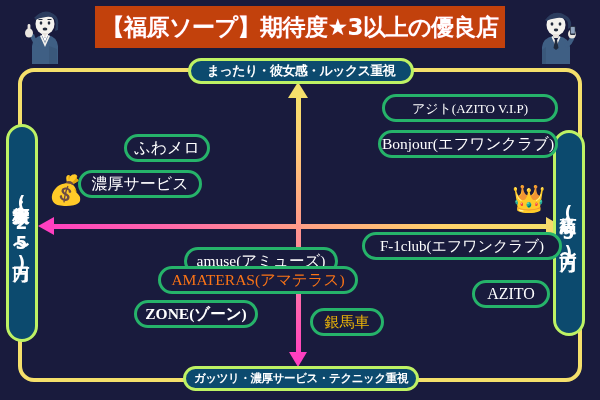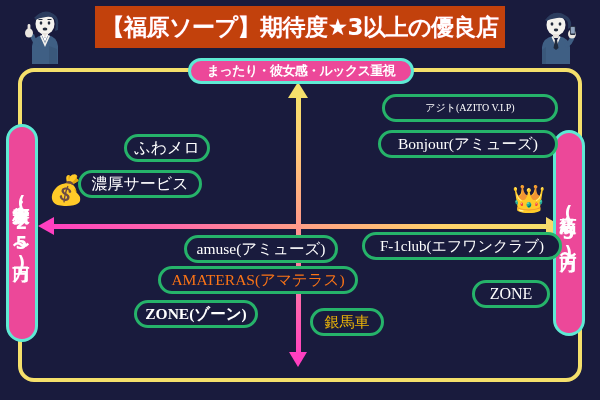--- a/index.html
+++ b/index.html
@@ -40,22 +40,22 @@
     left: 18px; top: 68px;
     width: 564px; height: 314px;
     border: 4px solid #f5e06b;
     border-radius: 16px;
     background: transparent;
   }
 
   
   .axis-pill {
     position: absolute;
-    background: #ec4899;
-    border: 3px solid #5eead4;
+    background: #0c4a6e;
+    border: 3px solid #bef264;
     border-radius: 22px;
     display: flex; align-items: center; justify-content: center;
     color: #ffffff;
     font-family: "DejaVu Sans", sans-serif;
     font-weight: bold;
     z-index: 6;
   }
   #axis-top {
     left: 188px; top: 58px;
     width: 226px; height: 26px;
@@ -177,50 +177,51 @@
   <div id="frame"></div>
 
   <div id="arrow-h-line"></div>
   <div id="arrow-h-head-left"></div>
   <div id="arrow-h-head-right"></div>
   <div id="arrow-v-line"></div>
   <div id="arrow-v-head-top"></div>
   <div id="arrow-v-head-bottom"></div>
 
   <div class="axis-pill" id="axis-top">まったり・彼女感・ルックス重視</div>
+  <div class="axis-pill" id="axis-bottom">ガッツリ・濃厚サービス・テクニック重視</div>
   <div class="axis-pill" id="axis-left">格安・大衆店(2〜5万円)</div>
   <div class="axis-pill" id="axis-right">高級店(5万円〜)</div>
 
   <div class="emoji" id="money-bag">💰</div>
   <div class="emoji" id="crown">👑</div>
 
   <div id="shop-layer">
       <div class="shop-pill" style="left: 382px; top: 94px; width: 176px; border-color: rgb(38, 179, 106); color: rgb(255, 255, 255);">
-        <span style="font-size: 10px;">アジト(AZITO V.I.P)</span>
+        <span style="font-size: 13px;">アジト(AZITO V.I.P)</span>
       </div>
       <div class="shop-pill" style="left: 378px; top: 130px; width: 180px; border-color: rgb(38, 179, 106); color: rgb(255, 255, 255);">
-        <span style="font-size: 15.5px;">Bonjour(アミューズ)</span>
+        <span style="font-size: 15.5px;">Bonjour(エフワンクラブ)</span>
       </div>
       <div class="shop-pill" style="left: 124px; top: 134px; width: 86px; border-color: rgb(38, 179, 106); color: rgb(255, 255, 255);">
         <span style="font-size: 16px;">ふわメロ</span>
       </div>
       <div class="shop-pill" style="left: 78px; top: 170px; width: 124px; border-color: rgb(38, 179, 106); color: rgb(255, 255, 255);">
         <span style="font-size: 16px;">濃厚サービス</span>
       </div>
-      <div class="shop-pill" style="left: 184px; top: 235px; width: 154px; border-color: rgb(38, 179, 106); color: rgb(255, 255, 255);">
+      <div class="shop-pill" style="left: 184px; top: 247px; width: 154px; border-color: rgb(38, 179, 106); color: rgb(255, 255, 255);">
         <span style="font-size: 15.5px;">amuse(アミューズ)</span>
       </div>
       <div class="shop-pill" style="left: 362px; top: 232px; width: 200px; border-color: rgb(38, 179, 106); color: rgb(255, 255, 255);">
         <span style="font-size: 15px;">F-1club(エフワンクラブ)</span>
       </div>
       <div class="shop-pill" style="left: 158px; top: 266px; width: 200px; border-color: rgb(38, 179, 106); color: #f97316;">
         <span style="font-size: 15.5px;">AMATERAS(アマテラス)</span>
       </div>
       <div class="shop-pill" style="left: 472px; top: 280px; width: 78px; border-color: rgb(38, 179, 106); color: rgb(255, 255, 255);">
-        <span style="font-size: 16px;">ZONE</span>
+        <span style="font-size: 16px;">AZITO</span>
       </div>
       <div class="shop-pill" style="left: 134px; top: 300px; width: 124px; border-color: rgb(38, 179, 106); color: rgb(255, 255, 255); font-weight: bold;">
         <span style="font-size: 15.5px;">ZONE(ゾーン)</span>
       </div>
       <div class="shop-pill" style="left: 310px; top: 308px; width: 74px; border-color: rgb(38, 179, 106); color: #eab308;">
         <span style="font-size: 15px;">銀馬車</span>
       </div>
     </div>
 
   <div class="person" id="person-left">

